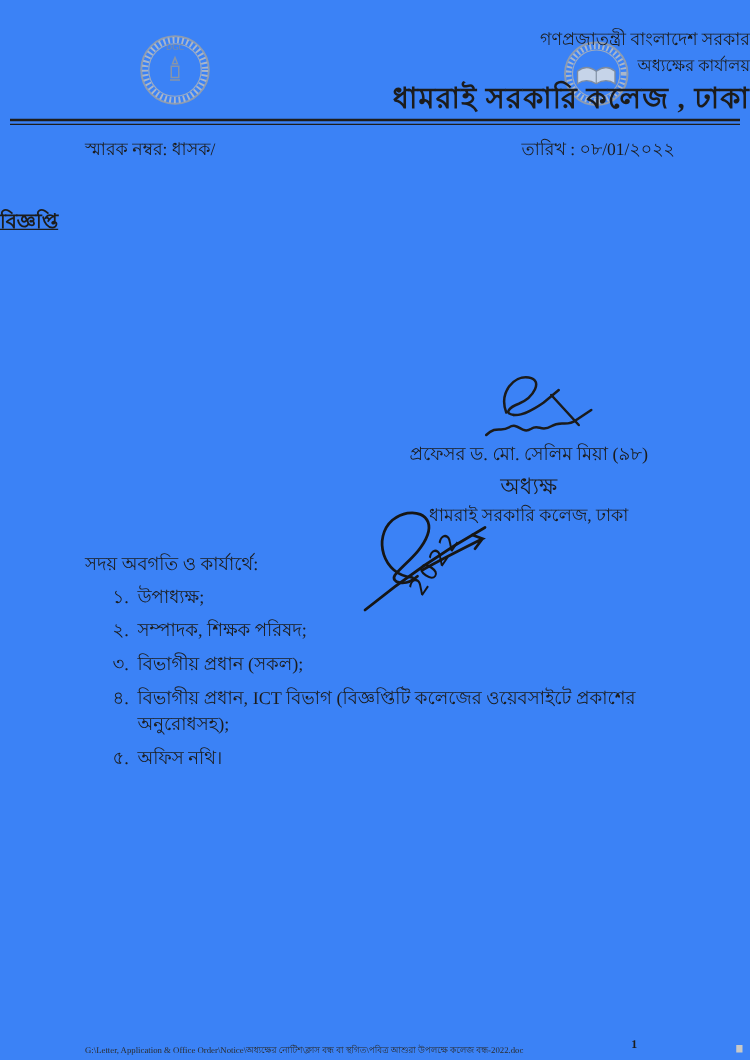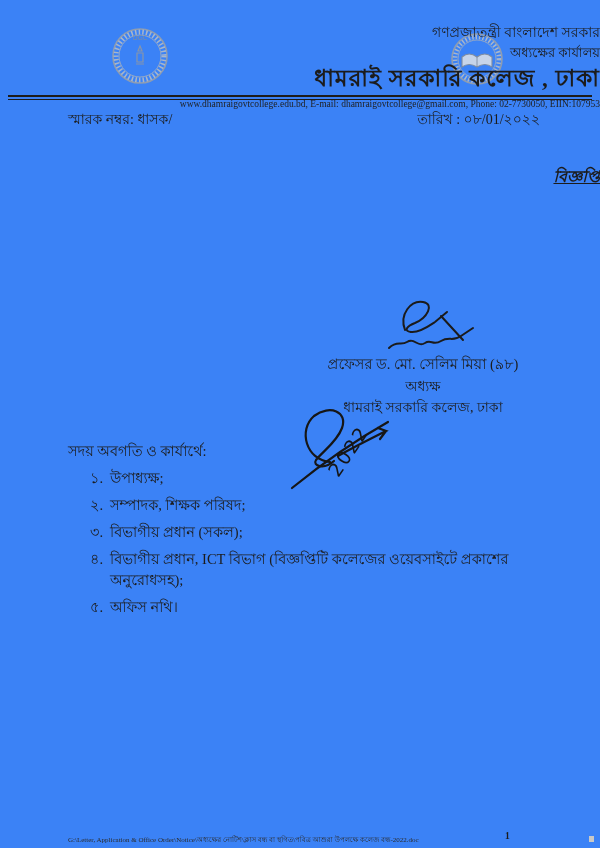--- a/index.html
+++ b/index.html
@@ -16,29 +16,29 @@
   .contact-line{font-size:9.5px;margin-top:5px;color:#1f1f1f;}
   .double-rule{position:absolute;left:8px;width:584px;top:95px;border-top:2.5px solid #1d1d1d;}
   .double-rule::after{content:"";display:block;margin-top:1.5px;height:1.5px;background:#1d1d1d;}
   
   .seal{position:absolute;opacity:.8;}
   .seal-left{left:110px;top:26px;}
   .seal-right{left:449px;top:31px;}
   
   .memo-row{position:absolute;top:108px;left:68px;width:472px;display:flex;justify-content:space-between;font-size:14px;gap:14px;}
   
-  .notice-title{position:absolute;top:164px;left:0;width:100%;text-align:right;font-size:16px;font-weight:bold;font-style:italic;}
+  .notice-title{position:absolute;top:164px;left:0;width:100%;text-align:left;font-size:16px;font-weight:bold;}
   .notice-title span{text-decoration:underline;}
   
   .body-para{position:absolute;top:206px;left:68px;width:472px;font-size:15px;line-height:1.8;text-align:justify;}
   
   .sign-block{position:absolute;top:296px;left:303px;width:240px;text-align:center;line-height:1.5;}
   .sign-scribble{display:block;margin:0 auto -2px auto;}
   .sign-name{font-size:14.5px;}
-  .sign-desig{font-size:14px;}
+  .sign-desig{font-size:18px;}
   .sign-inst{font-size:14px;}
   .stamp-scribble{position:absolute;left:286px;top:398px;width:112px;height:96px;}
   .stamp-scribble svg{position:absolute;left:0;top:0;}
   .year-mark{
     position:absolute;left:34px;top:42px;font-size:19px;color:#151515;
     font-family:"DejaVu Sans",sans-serif;transform:rotate(-56deg);letter-spacing:2px;
   }
   
   .cc-heading{position:absolute;top:440px;left:68px;font-size:14.5px;}
   .cc-list{position:absolute;top:468px;left:90px;width:460px;font-size:14.5px;}
@@ -71,21 +71,20 @@
       <circle cx="28" cy="28" r="22" fill="none" stroke="#c4c4c1" stroke-width="4.5" stroke-dasharray="1.5 2"></circle>
       <path d="M13 26 q7 -6 15 0 q8 -6 15 0 l0 10 q-7 -5 -15 0 q-8 -5 -15 0 z" fill="#e9e9e6" stroke="#8f8f8c" stroke-width="1.1"></path>
       <path d="M28 26 l0 10" stroke="#8f8f8c" stroke-width="0.9"></path>
     </svg>
   </div>
 
   <div class="header">
     <div class="gov-line">গণপ্রজাতন্ত্রী বাংলাদেশ সরকার</div>
     <div class="office-line">অধ্যক্ষের কার্যালয়</div>
     <div class="college-name">ধামরাই সরকারি কলেজ , ঢাকা</div>
-    <div class="contact-line">www.dhamraigovtcollege.edu.bd, E-mail: dhamraigovtcollege@gmail.com, Phone: 02-7730050, EIIN:107953</div>
   </div>
   <div class="double-rule"></div>
 
   <div class="memo-row">
     <span>স্মারক নম্বর: ধাসক/</span>
     <span>তারিখ : ০৮/01/২০২২</span>
   </div>
 
   <div class="notice-title">
     <span>বিজ্ঞপ্তি</span>

